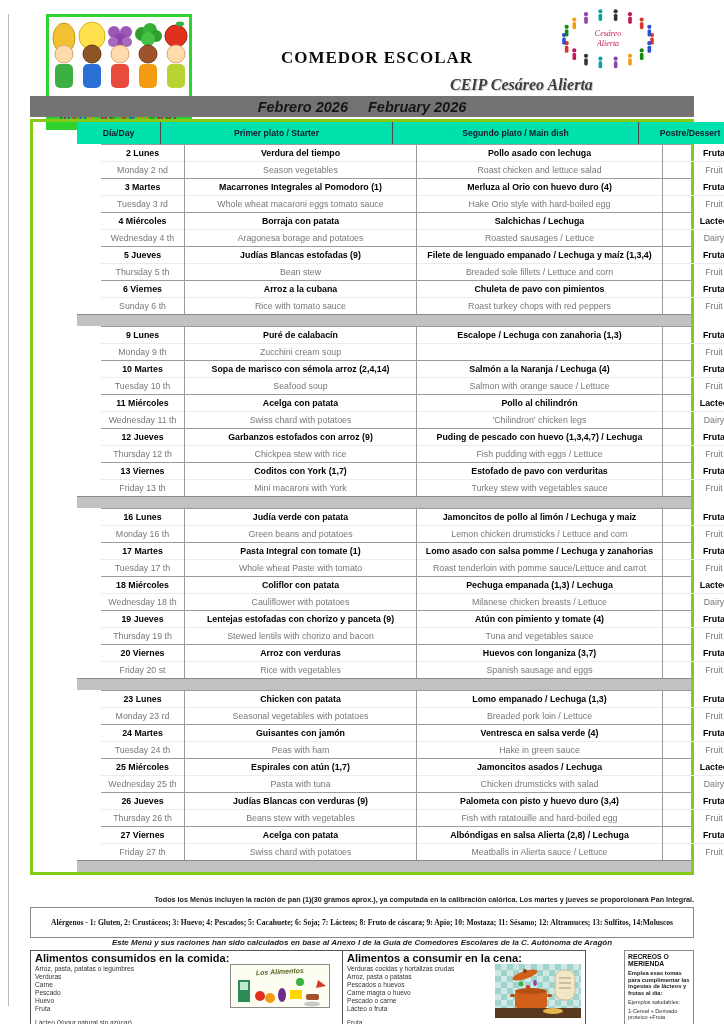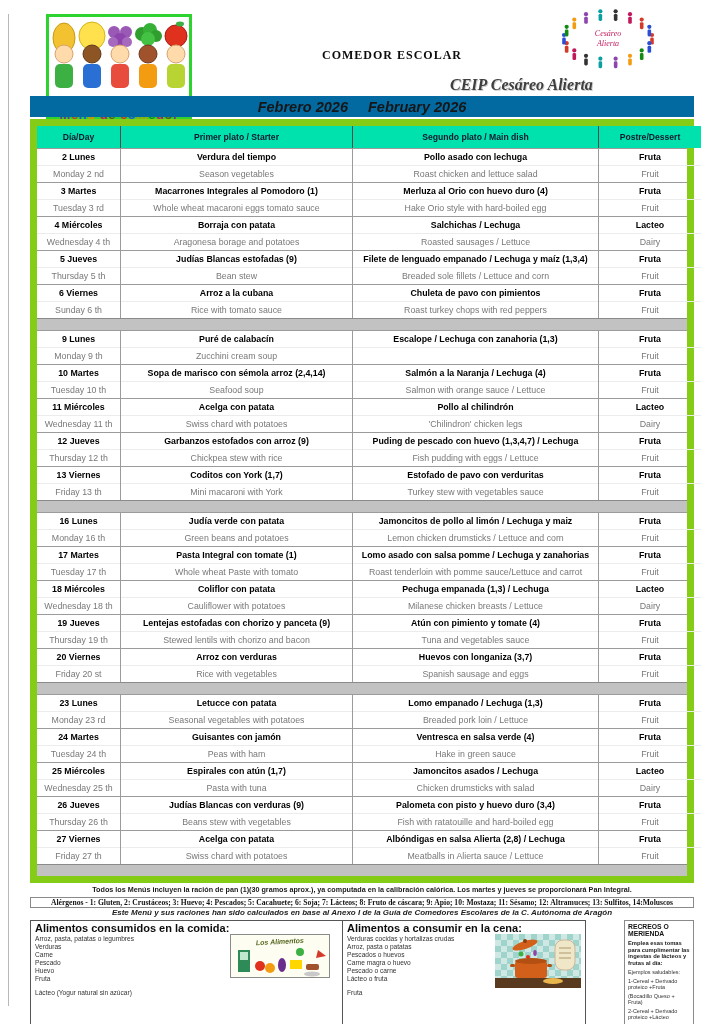--- a/index.html
+++ b/index.html
@@ -6,49 +6,49 @@
   .page{position:relative;width:724px;height:1024px;background:#fff;margin:0 auto;
         font-family:"Liberation Sans",sans-serif;overflow:hidden;}
   .vline{position:absolute;left:8px;top:14px;height:992px;width:1px;background:#b8b8b8;}
 
   
   .logo-box{position:absolute;left:46px;top:14px;width:146px;height:116px;
             border:3px solid #2fd32f;background:#fff;box-sizing:border-box;}
   .logo-kids{display:block;margin:1px auto 0;}
   .logo-strip{position:absolute;left:0;right:0;bottom:0;height:24px;background:#2fd32f;
               text-align:center;line-height:24px;font-weight:bold;font-size:13px;letter-spacing:.5px;}
-  .main-title{position:absolute;left:232px;top:48px;width:320px;text-align:center;
-              font-family:"Liberation Serif",serif;font-weight:bold;font-size:12px;
+  .main-title{position:absolute;left:217px;top:48px;width:320px;text-align:center;
+              font-family:"Liberation Serif",serif;font-weight:bold;font-size:17px;
               letter-spacing:1px;color:#0d0d0d;}
   .school-logo{position:absolute;left:552px;top:8px;}
   .school-name{position:absolute;left:450px;top:76px;width:246px;text-align:left;
                font-family:"Liberation Serif",serif;font-style:italic;font-weight:bold;
                font-size:16px;color:#3f3f3f;text-shadow:1px 1px 0 #cfcfcf;}
 
   
   .content{position:absolute;left:30px;top:96px;width:664px;}
-  .month-bar{height:21px;background:#0369a1;display:flex;justify-content:center;gap:20px;
+  .month-bar{height:21px;background:#737373;display:flex;justify-content:center;gap:20px;
              align-items:center;font-style:italic;font-weight:bold;font-size:14.5px;color:#161616;}
-  .menu-table{margin-top:2px;border:7px solid #84cc16;}
+  .menu-table{margin-top:2px;border:3px solid #84cc16;padding-left:44px;}
   .head-row,.day-row{display:grid;grid-template-columns:83px 232px 246px 103px;}
   .hcell{background:#00e2ad;height:22px;line-height:22px;text-align:center;
          font-size:8.6px;font-weight:bold;color:#101830;border-left:1px solid #4a4a4a;
          overflow:hidden;white-space:nowrap;}
   .hcell:first-child{border-left:none;}
-  .day-row{border-top:1px solid #9b9b9b;}
+  .day-row{border-top:1px solid #9b9b9b;margin-left:24px;}
   .cell{border-left:1px solid #9b9b9b;text-align:center;overflow:hidden;}
   .cell:first-child{border-left:none;}
   .es{font-weight:bold;font-size:8.8px;color:#000;height:16px;line-height:17px;
       border-bottom:1px solid #ececec;white-space:nowrap;}
   .en{font-size:8.8px;color:#787878;height:16px;line-height:16px;white-space:nowrap;}
   .week-sep{height:11px;background:#c2c2c2;border-top:1px solid #8a8a8a;}
 
   
-  .note-bread{margin-top:2px;text-align:center;font-size:7.2px;font-weight:bold;color:#1a1a1a;}
-  .note-allergens{margin-top:3px;border:1px solid #8a8a8a;padding:0 2px;text-align:center;
+  .note-bread{margin-top:20px;text-align:right;font-size:7.2px;font-weight:bold;color:#1a1a1a;}
+  .note-allergens{margin-top:3px;border:1px solid #8a8a8a;padding:10px 2px;text-align:center;
                   font-family:"Liberation Serif",serif;font-weight:bold;font-size:7.6px;color:#111;}
   .note-calc{margin-top:0;text-align:center;font-size:8px;font-weight:bold;font-style:italic;color:#222;}
 
   
   .bottom-row{display:flex;margin-top:3px;align-items:stretch;gap:36px;}
   .big-box{display:flex;border:1px solid #555;width:556px;box-sizing:border-box;}
   .pane{position:relative;padding:1px 4px 2px;box-sizing:border-box;}
   .pane-lunch{width:312px;border-right:1px solid #555;}
   .pane-dinner{width:242px;}
   .pane-title{font-size:11px;font-weight:bold;color:#0d0d0d;}
@@ -436,21 +436,21 @@
               <div class="en">Fruit</div>
             </div>
           </div>
           <div class="week-sep"></div>
           <div class="day-row">
             <div class="cell">
               <div class="es">23 Lunes</div>
               <div class="en">Monday 23 rd</div>
             </div>
             <div class="cell">
-              <div class="es">Letucce con patata</div>
+              <div class="es">Chicken con patata</div>
               <div class="en">Seasonal vegetables with potatoes</div>
             </div>
             <div class="cell">
               <div class="es">Lomo empanado / Lechuga (1,3)</div>
               <div class="en">Breaded pork loin / Lettuce</div>
             </div>
             <div class="cell">
               <div class="es">Fruta</div>
               <div class="en">Fruit</div>
             </div>

